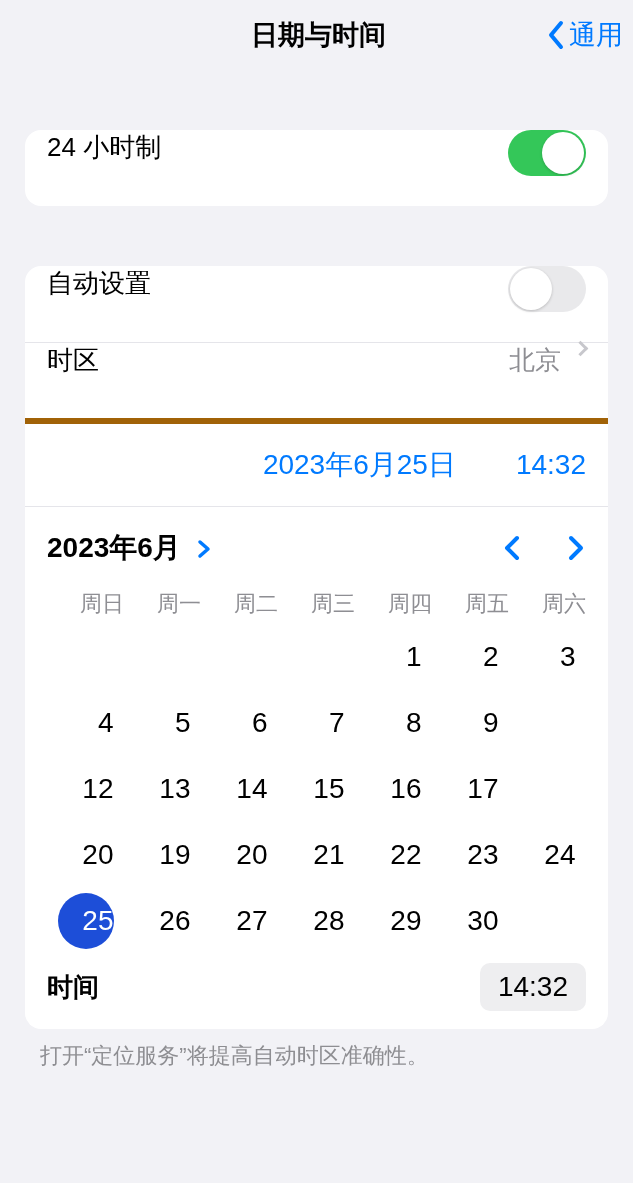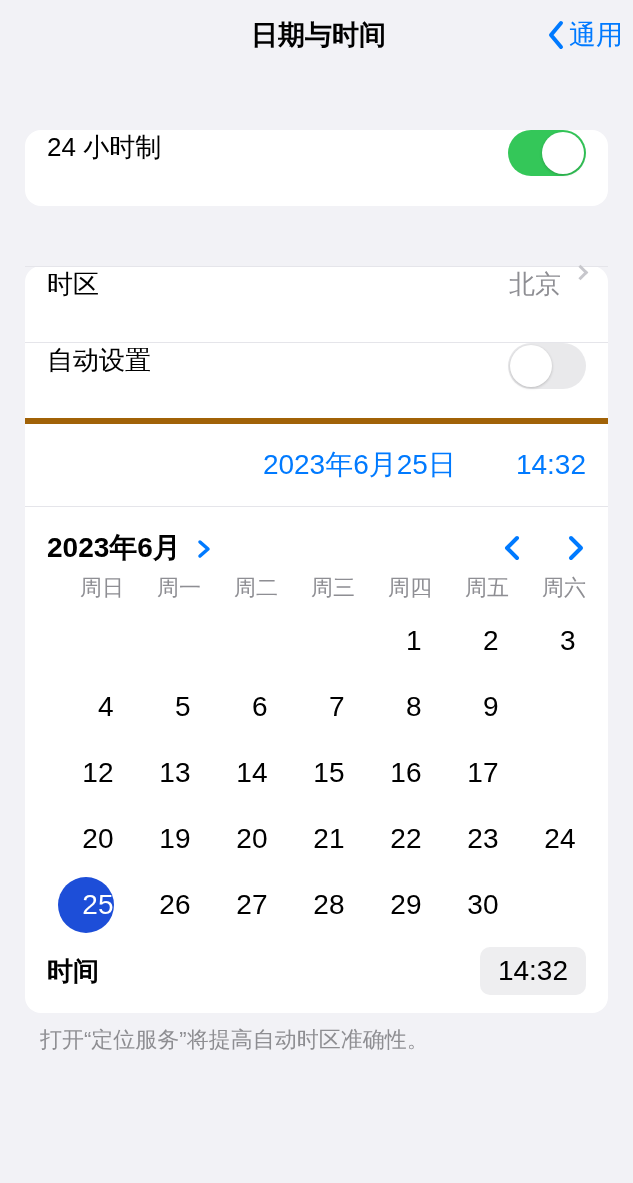--- a/index.html
+++ b/index.html
@@ -69,21 +69,21 @@
       display:flex; align-items:center;
       padding:22px 22px;
       font-size:28px; color:#007aff;
       border-top:6px solid #a16207;
     }
     .dt-date { margin-left:auto; }
     .dt-time { margin-left:60px; }
     .cal-wrap { padding:22px 22px 0 22px; }
     .month-row {
       display:flex; align-items:center;
-      margin-bottom:6px;
+      margin-bottom:22px;
     }
     .month-label { font-size:28px; font-weight:600; }
     .month-chev { margin-left:8px; }
     .spacer { flex:1; }
     .nav-arrows { display:flex; align-items:center; gap:44px; }
     .week-head, .week-row {
       display:grid;
       grid-template-columns:repeat(7,1fr);
       text-align:right;
     }
@@ -130,28 +130,28 @@
 </div>
 
 <div class="section sec1">
   <div class="row">
     <div class="row-label">24 小时制</div>
     <div class="switch switch-on"></div>
   </div>
 </div>
 
 <div class="section sec2">
+  <div class="row">
+    <div class="row-label">自动设置</div>
+    <div class="switch switch-off"></div>
+  </div>
   <div class="row row-sep">
     <div class="row-label">时区</div>
     <div class="tz-value">北京</div>
     <div class="chev-r"></div>
-  </div>
-  <div class="row">
-    <div class="row-label">自动设置</div>
-    <div class="switch switch-off"></div>
   </div>
 
   <div class="datetime-row">
     <div class="dt-date">2023年6月25日</div>
     <div class="dt-time">14:32</div>
   </div>
 
   <div class="cal-wrap row-sep">
     <div class="month-row">
       <div class="month-label">

